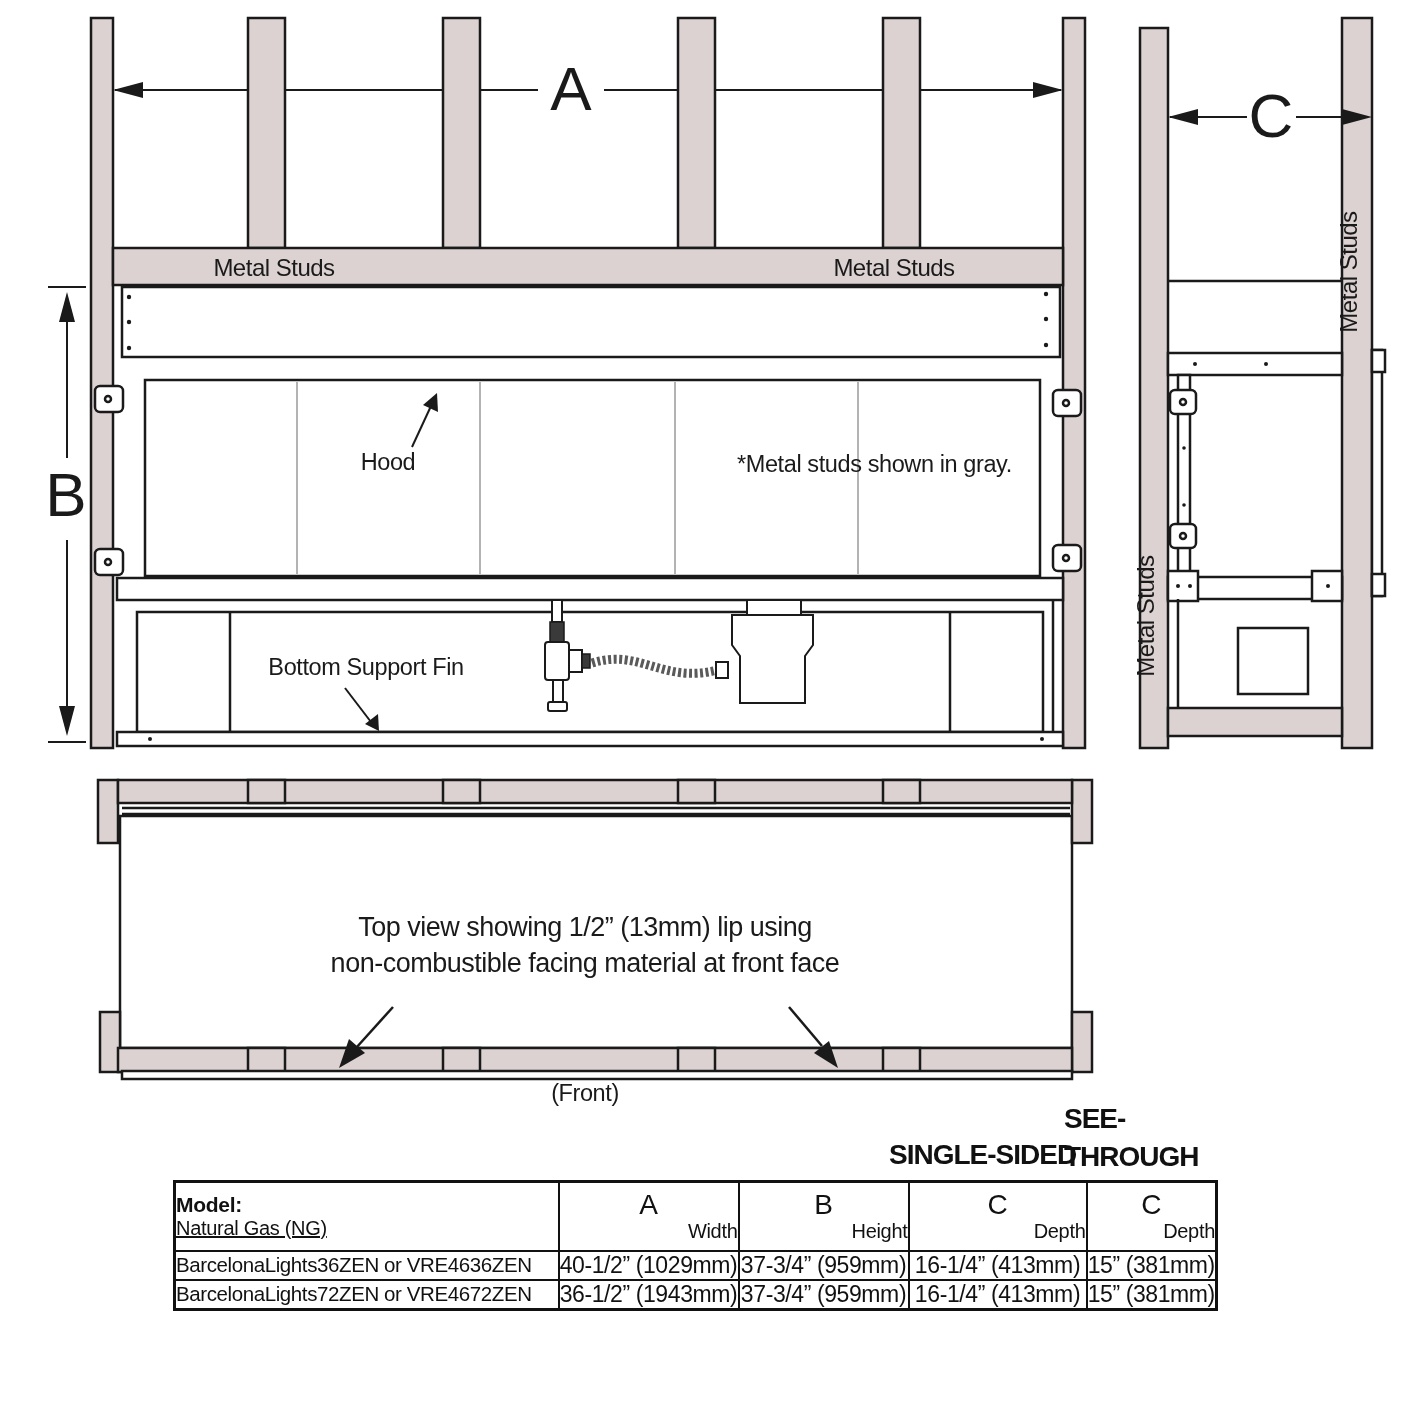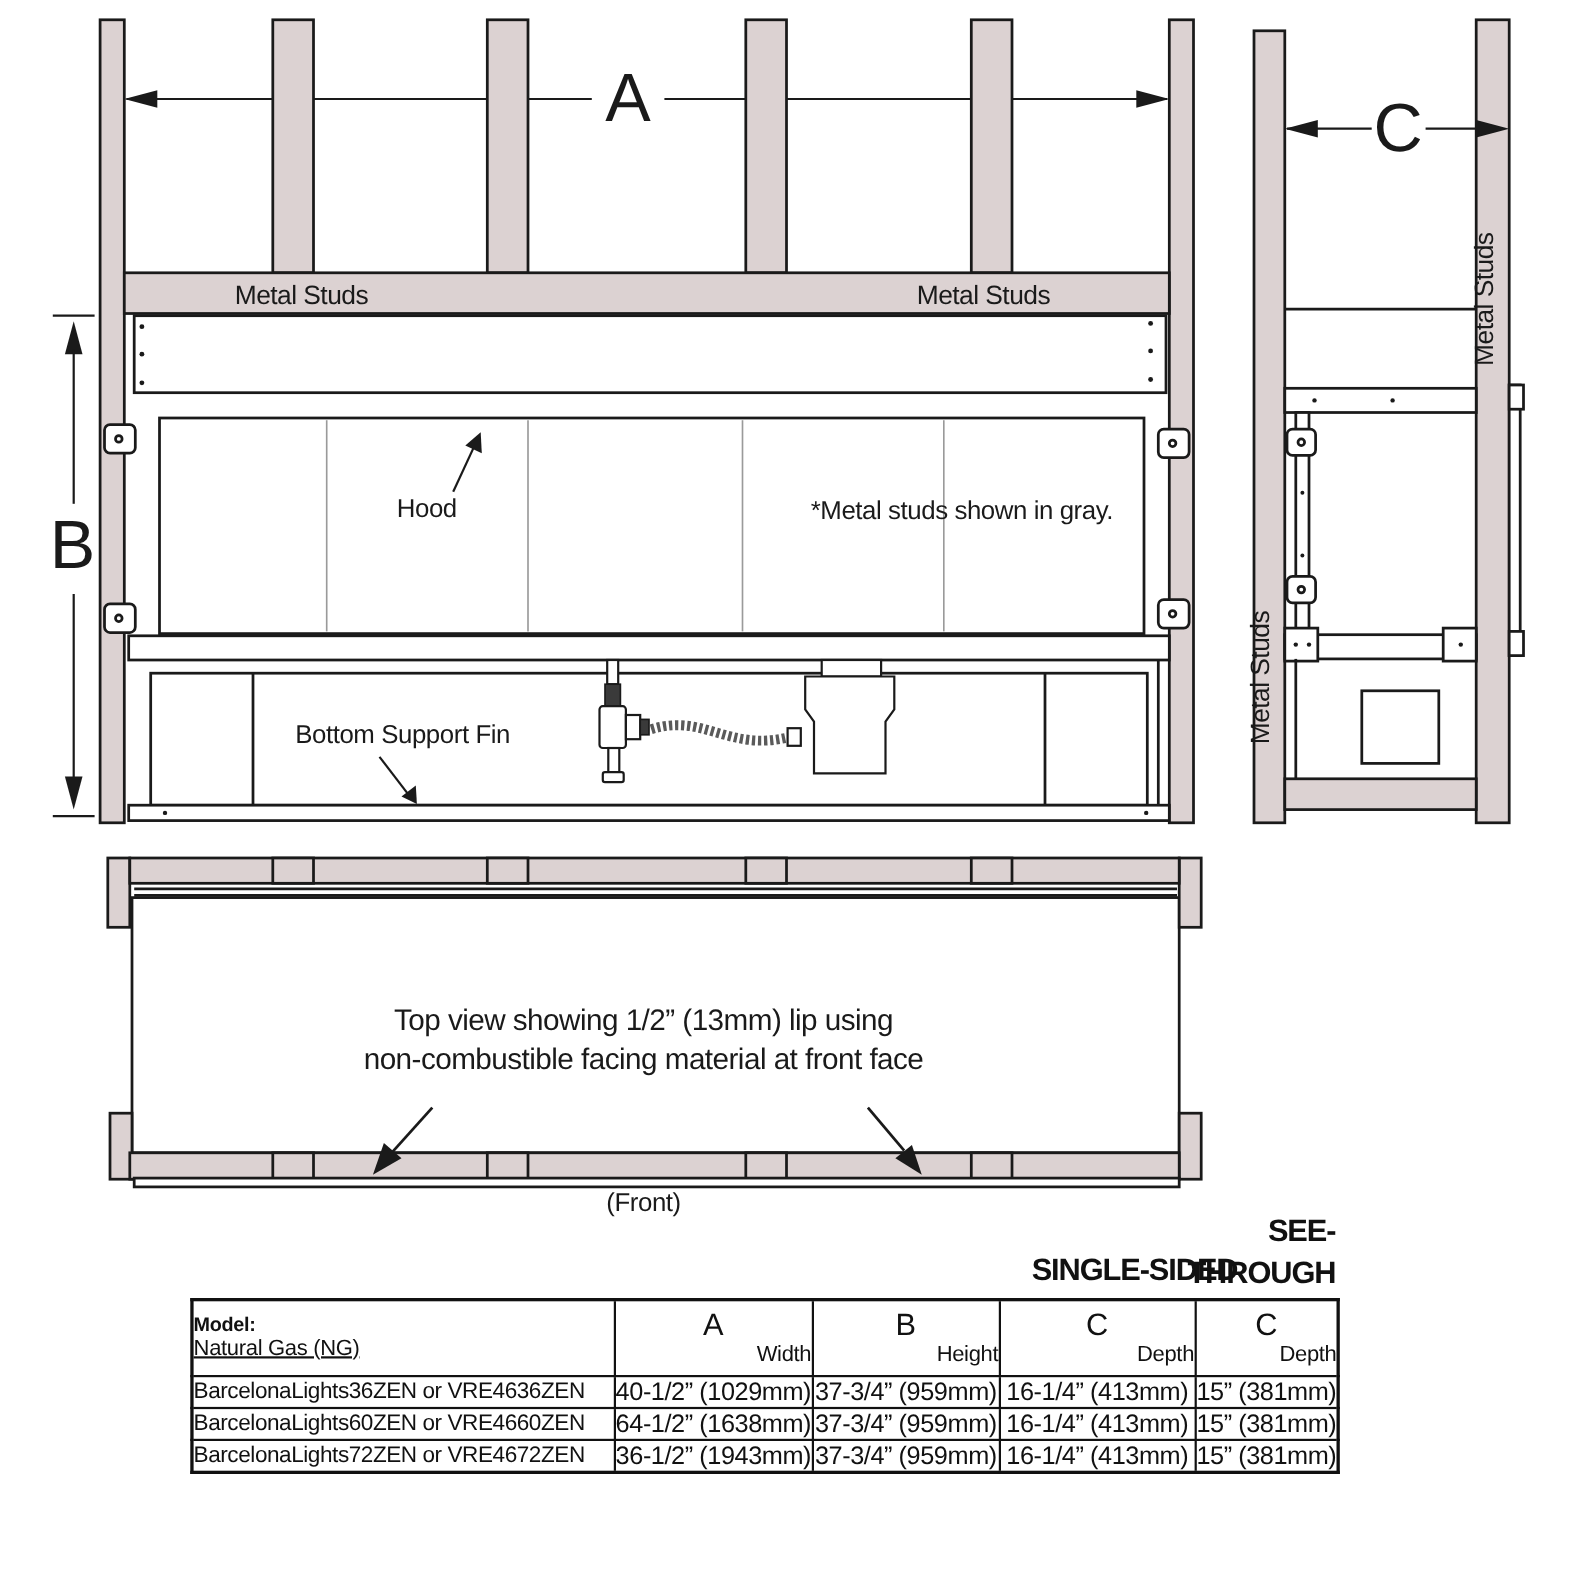--- a/index.html
+++ b/index.html
@@ -14,32 +14,32 @@
   .seam{stroke:#9a9a9a;stroke-width:1.5;}
   .ah{fill:#1a1a1a;stroke:none;}
   .dot{fill:#1a1a1a;stroke:none;}
   .dk{fill:#3a3a3a;stroke:#1a1a1a;stroke-width:1.5;}
   .dimletter{font-size:62px;}
   .bandtext{font-size:24px;letter-spacing:-0.5px;}
   .lbl{font-size:23.5px;letter-spacing:-0.4px;}
   .cap{font-size:27px;letter-spacing:-0.5px;}
 
   .grp-label{position:absolute;font-weight:bold;font-size:28px;letter-spacing:-1px;
-             text-align:right;white-space:nowrap;color:#111;}
+             text-align:left;white-space:nowrap;color:#111;}
   #single-sided{left:889px;top:1139px;width:236px;}
   #see-through{left:1064px;top:1100px;width:150px;line-height:38px;}
 
   table.dims{position:absolute;left:173px;top:1180px;width:1042px;border-collapse:collapse;
              table-layout:fixed;background:#fff;border:3px solid #111;}
   table.dims th,table.dims td{border:2px solid #111;padding:0;vertical-align:middle;
              font-weight:normal;color:#111;}
   table.dims thead tr{height:69px;}
   table.dims tbody tr{height:20px;}
   .model-h{text-align:left;padding-left:13px;}
-  .model-h .t1{font-weight:bold;font-size:18px;letter-spacing:-0.3px;}
+  .model-h .t1{font-weight:bold;font-size:21px;letter-spacing:-0.3px;}
   .model-h .t2{font-size:20px;letter-spacing:-0.3px;text-decoration:underline;}
   th .letter{font-size:28px;text-align:center;line-height:30px;}
   th .sub{font-size:20px;text-align:right;line-height:22px;letter-spacing:-0.3px;}
   td.model{text-align:left;padding-left:13px;font-size:20.5px;letter-spacing:-0.4px;white-space:nowrap;}
   td.dim-c{text-align:center;font-size:23px;letter-spacing:-0.4px;white-space:nowrap;}
 </style>
 </head>
 <body>
 
 <div class="canvas">
@@ -257,27 +257,20 @@
   </thead>
   <tbody>
     <tr>
       <td class="model">BarcelonaLights36ZEN or VRE4636ZEN</td>
       <td class="dim-c">40-1/2” (1029mm)</td>
       <td class="dim-c">37-3/4” (959mm)</td>
       <td class="dim-c">16-1/4” (413mm)</td>
       <td class="dim-c">15” (381mm)</td>
     </tr>
     <tr>
-      <td class="model">BarcelonaLights60ZEN or VRE4660ZEN</td>
-      <td class="dim-c">64-1/2” (1638mm)</td>
-      <td class="dim-c">37-3/4” (959mm)</td>
-      <td class="dim-c">16-1/4” (413mm)</td>
-      <td class="dim-c">15” (381mm)</td>
-    </tr>
-    <tr>
       <td class="model">BarcelonaLights72ZEN or VRE4672ZEN</td>
       <td class="dim-c">36-1/2” (1943mm)</td>
       <td class="dim-c">37-3/4” (959mm)</td>
       <td class="dim-c">16-1/4” (413mm)</td>
       <td class="dim-c">15” (381mm)</td>
     </tr>
   </tbody>
 </table>
 
 </div>

